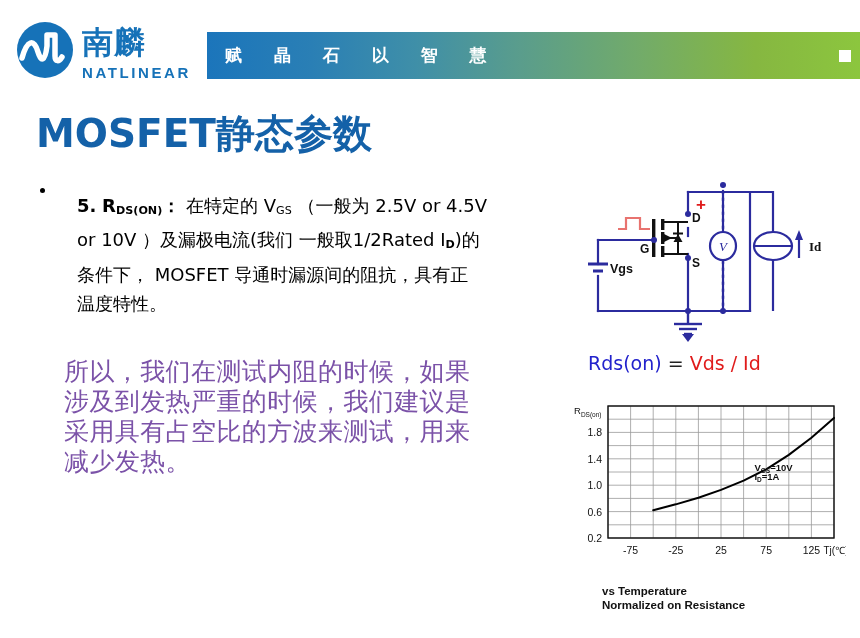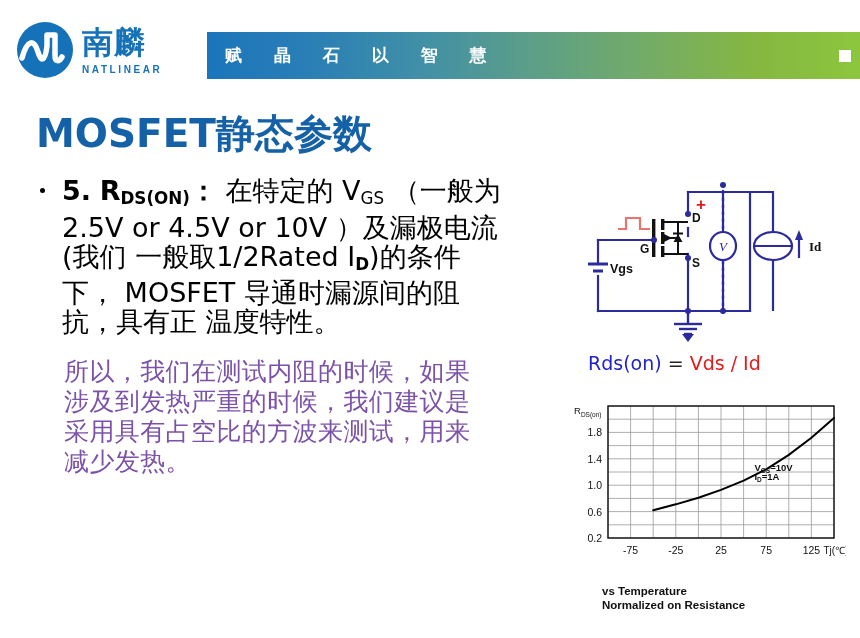--- a/index.html
+++ b/index.html
@@ -16,21 +16,21 @@
   .logo{position:absolute;left:14px;top:22px;width:180px;height:58px;}
   .logo-mark{position:absolute;left:0;top:0;width:62px;height:56px;}
   .logo-cn{position:absolute;left:68px;top:2px;width:110px;height:40px;}
   .logo-cn span{
     font-family:Liberation Sans, sans-serif;font-weight:bold;
     font-size:31px;color:#1672b8;letter-spacing:1px;line-height:38px;
   }
   .logo-en{
     position:absolute;left:68px;top:42px;
     font-family:"Liberation Sans",sans-serif;font-weight:bold;
-    font-size:10px;letter-spacing:2.6px;color:#1672b8;
+    font-size:15px;letter-spacing:2.6px;color:#1672b8;
   }
   .banner{
     position:absolute;left:207px;top:32px;width:653px;height:47px;
     background:linear-gradient(90deg,#1b75bb 0%,#2a7fb5 16%,#3f8fa8 32%,#5a9d8c 48%,#72ab6a 66%,#86b741 84%,#8cc63e 100%);
   }
   .banner-text{
     position:absolute;left:18px;top:0;height:47px;line-height:47px;
     color:#ffffff;font-size:17px;font-weight:bold;
     font-family:"DejaVu Sans",sans-serif;letter-spacing:13px;
   }
@@ -46,23 +46,23 @@
     letter-spacing:0px;white-space:nowrap;
   }
 
   
   .body-block{position:absolute;left:36px;top:176px;width:470px;}
   .bullet-dot{
     position:absolute;left:4px;top:12px;width:5px;height:5px;
     border-radius:50%;background:#000;
   }
   .body-text{
-    margin:0;padding:0 0 0 26px;
+    margin:15px;padding:0 0 0 26px;
     font-family:"DejaVu Sans","Liberation Sans",sans-serif;
-    font-size:27px;line-height:29px;color:#000;
+    font-size:18px;line-height:29px;color:#000;
     text-align:left;
   }
   .body-text .b{font-weight:bold;}
   .body-text sub{font-size:0.62em;font-weight:bold;vertical-align:-0.22em;}
   .vgs sub{font-weight:normal;}
 
   .note-text{
     position:absolute;left:64px;top:357px;width:420px;margin:0;
     font-family:"DejaVu Serif","Liberation Serif",serif;
     font-size:25px;line-height:30px;color:#7b52a8;

